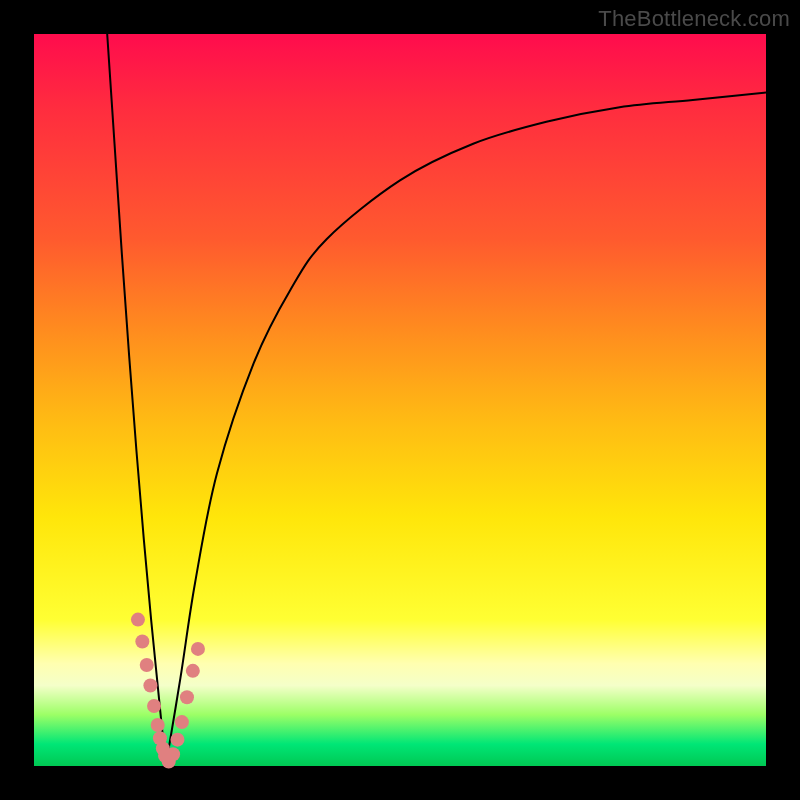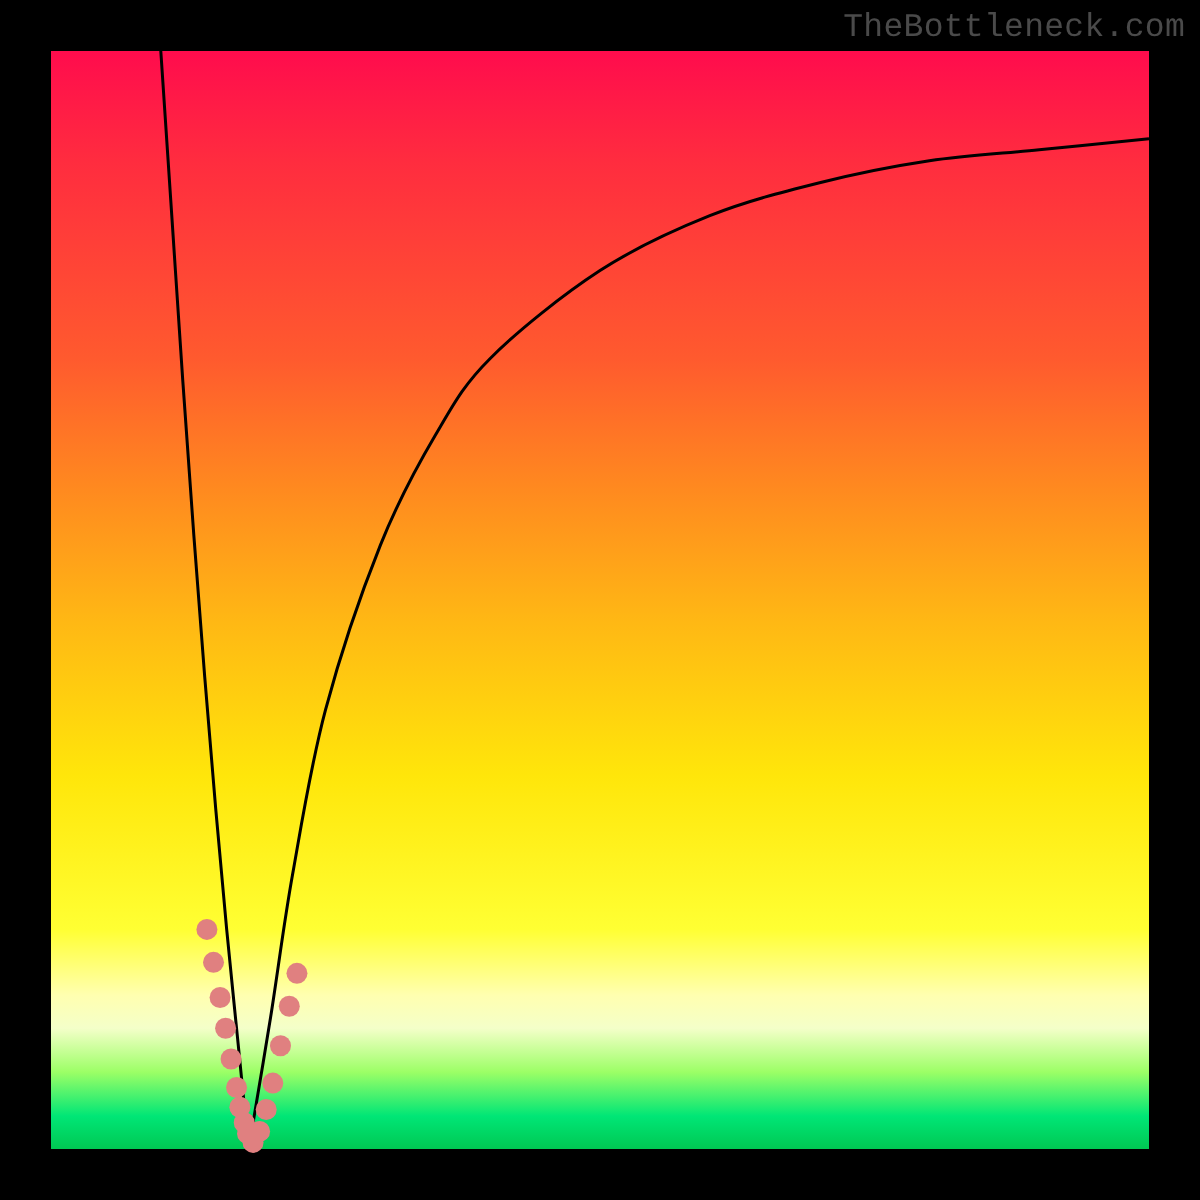--- a/index.html
+++ b/index.html
@@ -9,21 +9,20 @@
     height: 800px;
     overflow: hidden;
     font-family: Arial, Helvetica, sans-serif;
   }
   .frame {
     position: relative;
     width: 800px;
     height: 800px;
     background: #000;
     box-sizing: border-box;
-    font-family: Liberation Mono, monospace;
   }
   .plot-area {
     position: absolute;
     left: 34px;
     top: 34px;
     width: 732px;
     height: 732px;
     
     background: linear-gradient(to bottom,
       #ff0c4d 0%,

